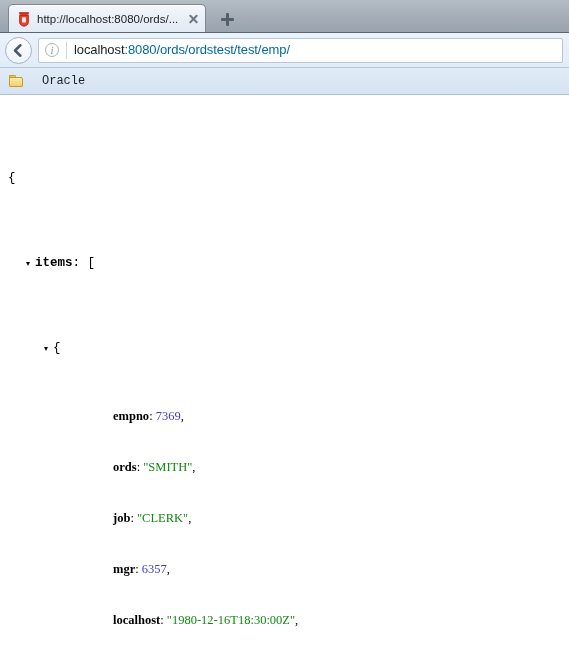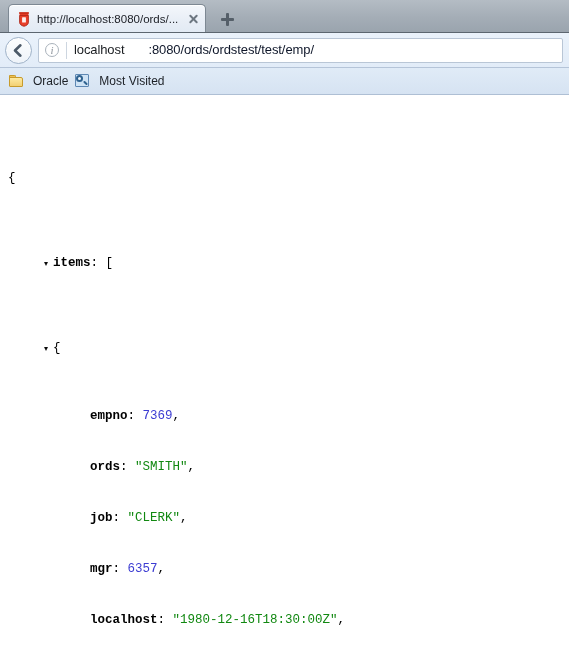--- a/index.html
+++ b/index.html
@@ -153,44 +153,45 @@
   .url-text {
     font-size: 13px;
     white-space: nowrap;
     overflow: hidden;
     flex: 1 1 auto;
     line-height: 16px;
     font-family: "Liberation Sans", sans-serif;
     letter-spacing: -0.1px;
   }
   .url-host { color: #1a1d21; font-weight: normal; }
-  .url-path { color: #0f172a; margin-left: 24px; }
+  .url-path { color: #0369a1; }
 
   
   .bookmarks-bar {
     height: 27px;
     background: linear-gradient(to bottom, #e0ebf7 0%, #d6e3f2 100%);
     border-bottom: 1px solid #aebfd4;
     display: flex; align-items: center;
     padding-left: 7px;
     flex: 0 0 auto;
   }
   .bm-item {
     display: flex; align-items: center;
     height: 20px;
     padding: 0 5px 0 2px;
     cursor: pointer;
     border-radius: 2px;
   }
   .bm-label {
     font-size: 12px;
     color: #1c2026;
-    margin-left: 9px;
+    margin-left: 18px;
     white-space: nowrap;
     line-height: 14px;
+    font-family: Liberation Mono, monospace;
   }
   
   .folder-icon {
     width: 15px; height: 13px;
     position: relative;
     flex: 0 0 15px;
   }
   .folder-icon .tabtop {
     position: absolute; left: 0; top: 0;
     width: 7px; height: 3px;
@@ -261,23 +262,23 @@
     vertical-align: top;
     text-align: left;
     cursor: pointer;
     font-family: "DejaVu Sans", sans-serif;
   }
   .jkey    { font-weight: bold; color: #000000; }
   .jpunct  { color: #000000; }
   .jnum    { color: #3c3cd2; }
   .jstr    { color: #118811; }
   .ind1 { padding-left: 8px; }
-  .ind2 { padding-left: 44px; }
+  .ind2 { padding-left: 26px; }
   .ind3 { padding-left: 44px; }
-  .ind5 { padding-left: 90px; }
+  .ind5 { padding-left: 113px; font-family: Liberation Serif, serif; }
 </style>
 </head>
 <body>
 
 <div id="browser">
 
   <div class="tab-strip">
 
     <div class="tab">
       <span class="tab-favicon">
@@ -316,28 +317,20 @@
   <div class="bookmarks-bar">
 
     <div class="bm-item">
       <span class="folder-icon">
         <span class="tabtop"></span>
           <span class="body"></span>
       </span>
       <span class="bm-label">Oracle</span>
     </div>
 
-    <div class="bm-item">
-      <span class="mv-icon">
-        <span class="page"></span>
-          <span class="lens"></span>
-          <span class="handle"></span>
-      </span>
-      <span class="bm-label">Most Visited</span>
-    </div>
   </div>
 
   <div class="content">
     <div class="json-tree">
 
       
       <div class="jrow ind1"><span class="jpunct">{</span></div>
 
       
       <div class="jrow ind2"><span class="twisty">▾</span><span class="jkey">items</span><span class="jpunct">: </span><span class="jpunct">[</span></div>

